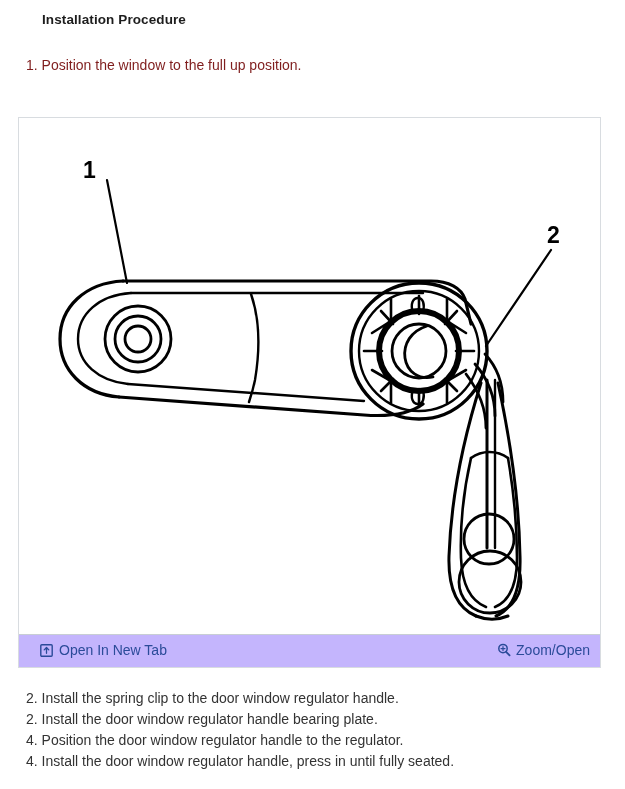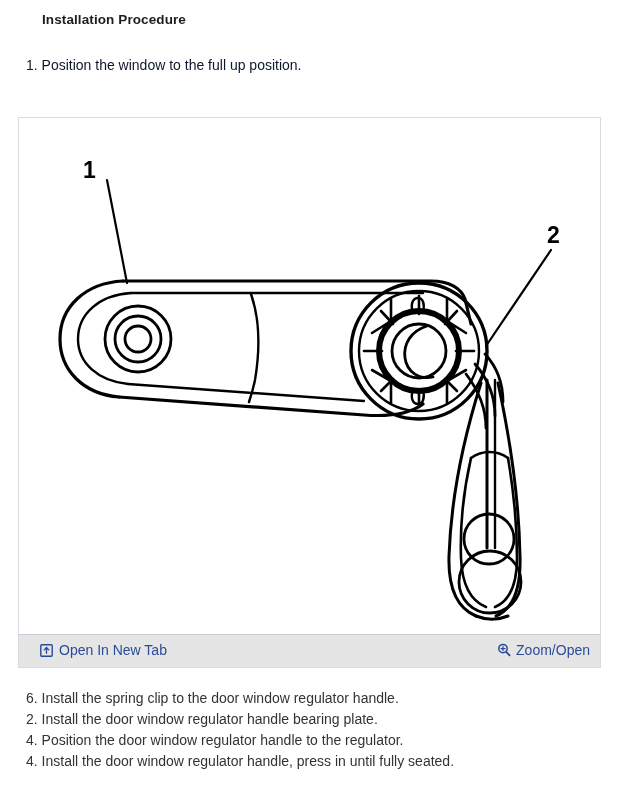--- a/index.html
+++ b/index.html
@@ -27,21 +27,21 @@
     font-weight: bold;
     color: #1d1d1d;
     letter-spacing: 0.1px;
     padding-left: 22px;
   }
   #step-one {
     position: absolute;
     left: 26px;
     top: 57px;
     font-size: 14px;
-    color: #0f172a;
+    color: #7f1d1d;
   }
   .figure-panel {
     position: absolute;
     left: 18px;
     top: 117px;
     width: 583px;
     height: 551px;
     border: 1px solid #d8dce0;
     background: #ffffff;
     box-sizing: border-box;
@@ -56,21 +56,21 @@
   }
   .figure-canvas svg {
     display: block;
   }
   .figure-footer {
     position: absolute;
     left: 0;
     bottom: 0;
     width: 581px;
     height: 33px;
-    background: #e5e5e5;
+    background: #c4b5fd;
     border-top: 1px solid #c8ced4;
     box-sizing: border-box;
   }
   .footer-link {
     position: absolute;
     top: 7px;
     display: flex;
     align-items: center;
     gap: 5px;
     color: #2b4b99;
@@ -237,19 +237,19 @@
             <path d="M 9.1,8.8 L 12.6,12.3" stroke="#2b4b99" stroke-width="1.8" stroke-linecap="round"></path>
           </svg>
         </span>
         <span>Zoom/Open</span>
       </a>
 
     </div>
   </div>
 
   <div class="steps-list">
-    <div class="step-row">6. Install the spring clip to the door window regulator handle.</div>
+    <div class="step-row">2. Install the spring clip to the door window regulator handle.</div>
     <div class="step-row">2. Install the door window regulator handle bearing plate.</div>
     <div class="step-row">4. Position the door window regulator handle to the regulator.</div>
     <div class="step-row">4. Install the door window regulator handle, press in until fully seated.</div>
   </div>
 
 </div>
 
 </body></html>

